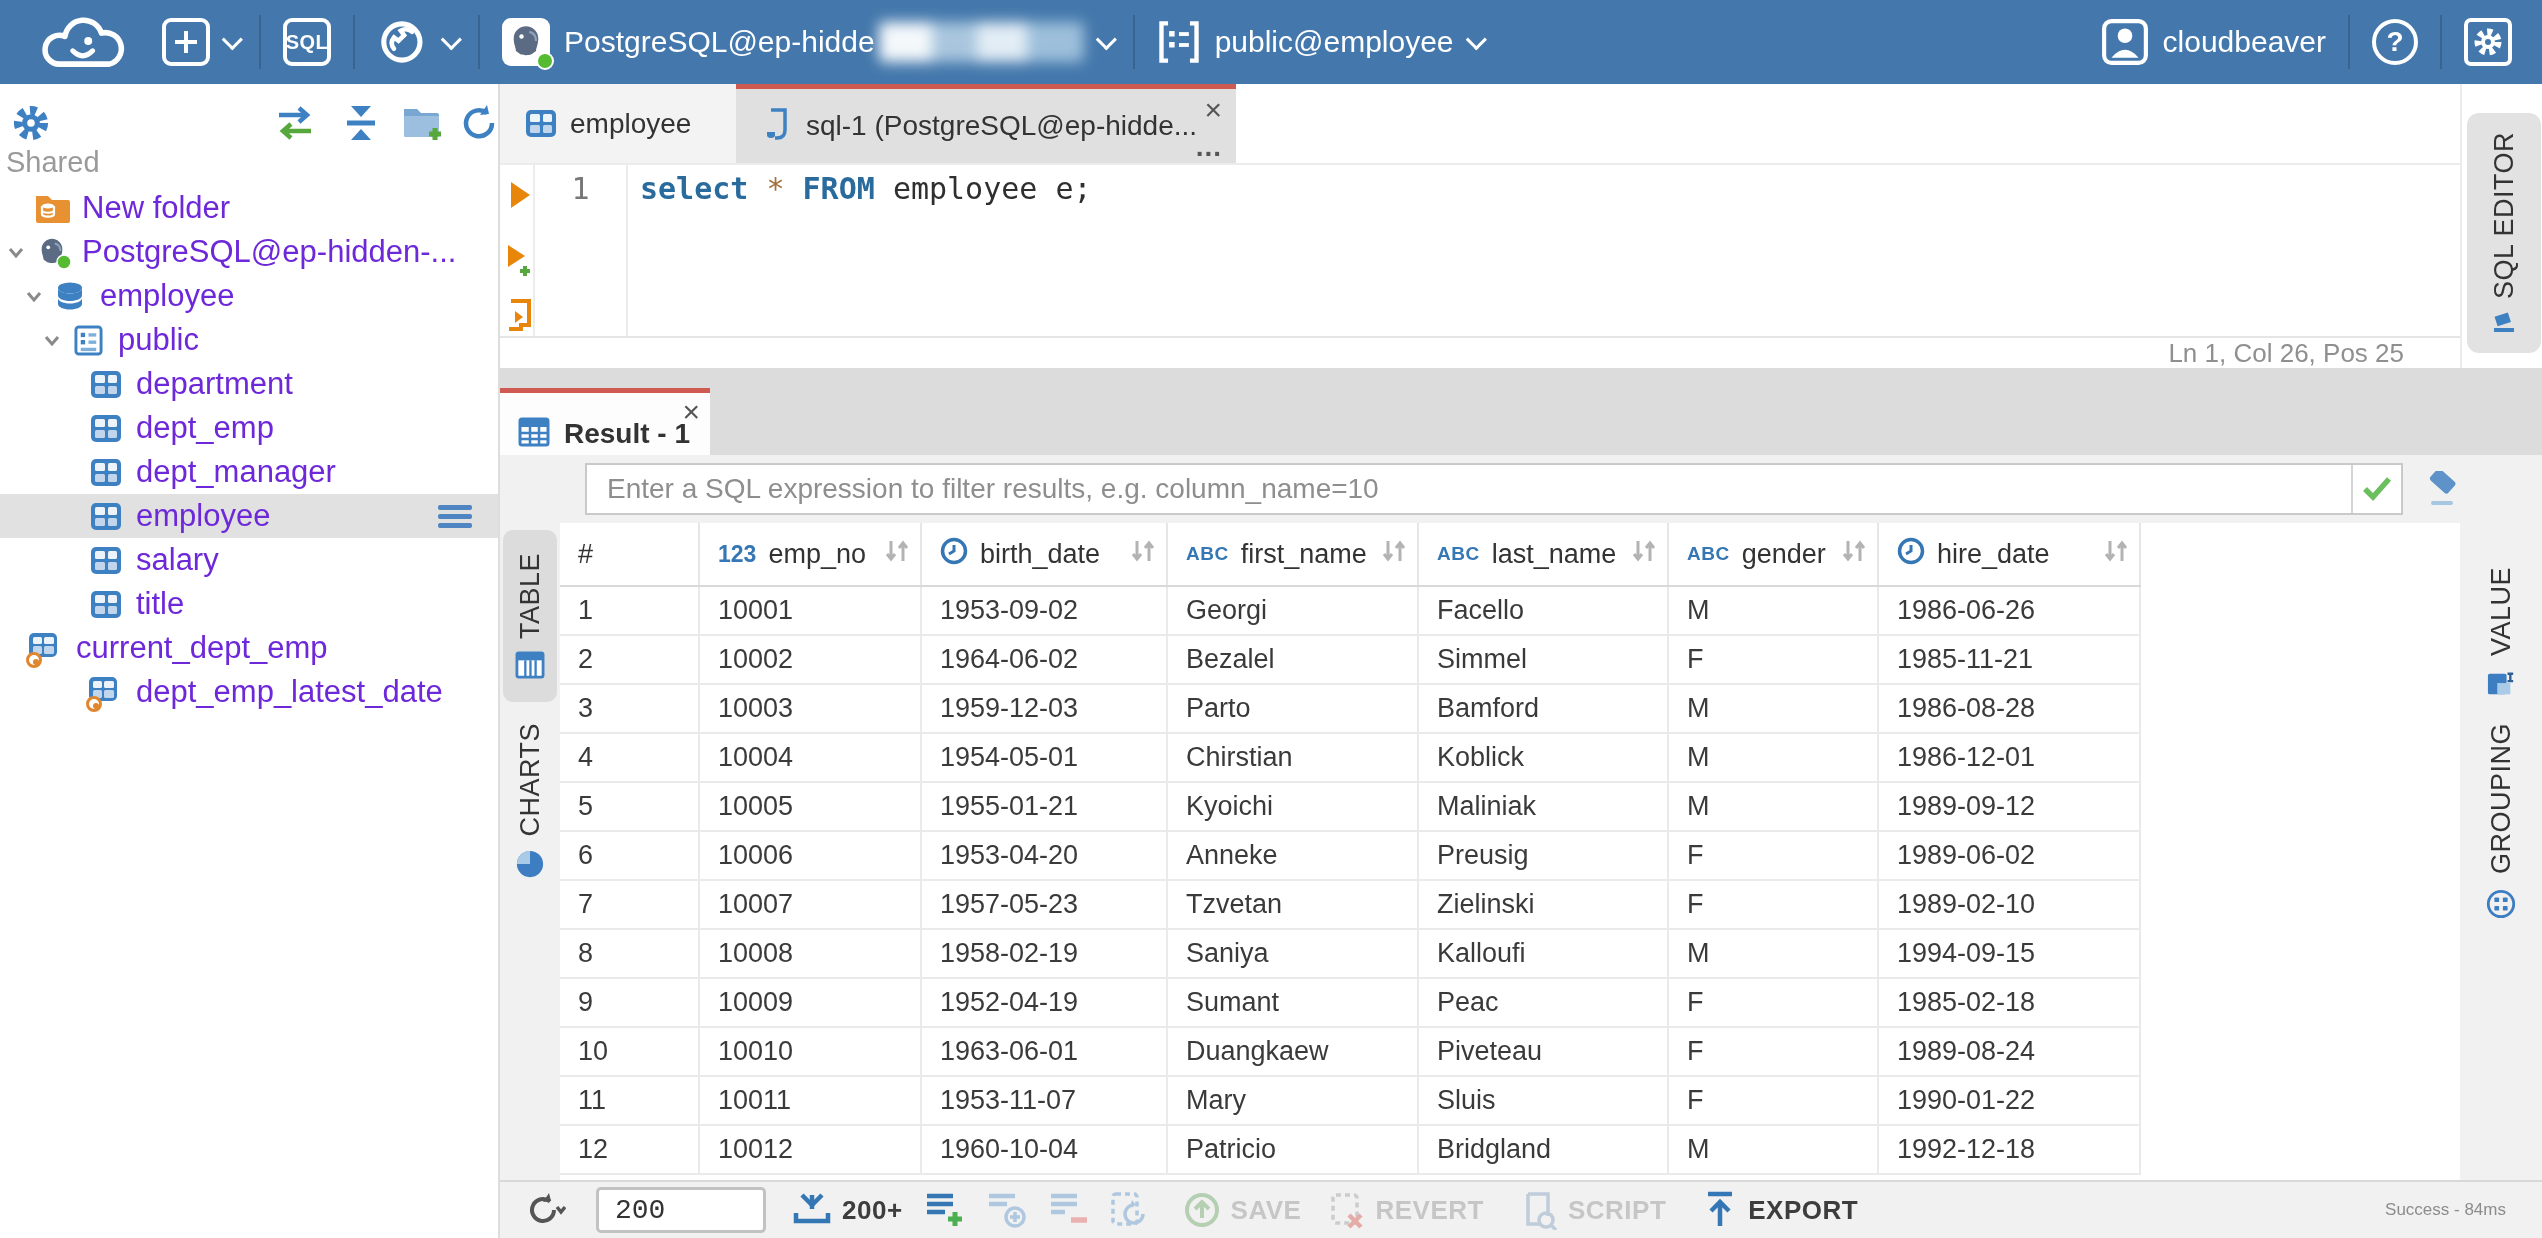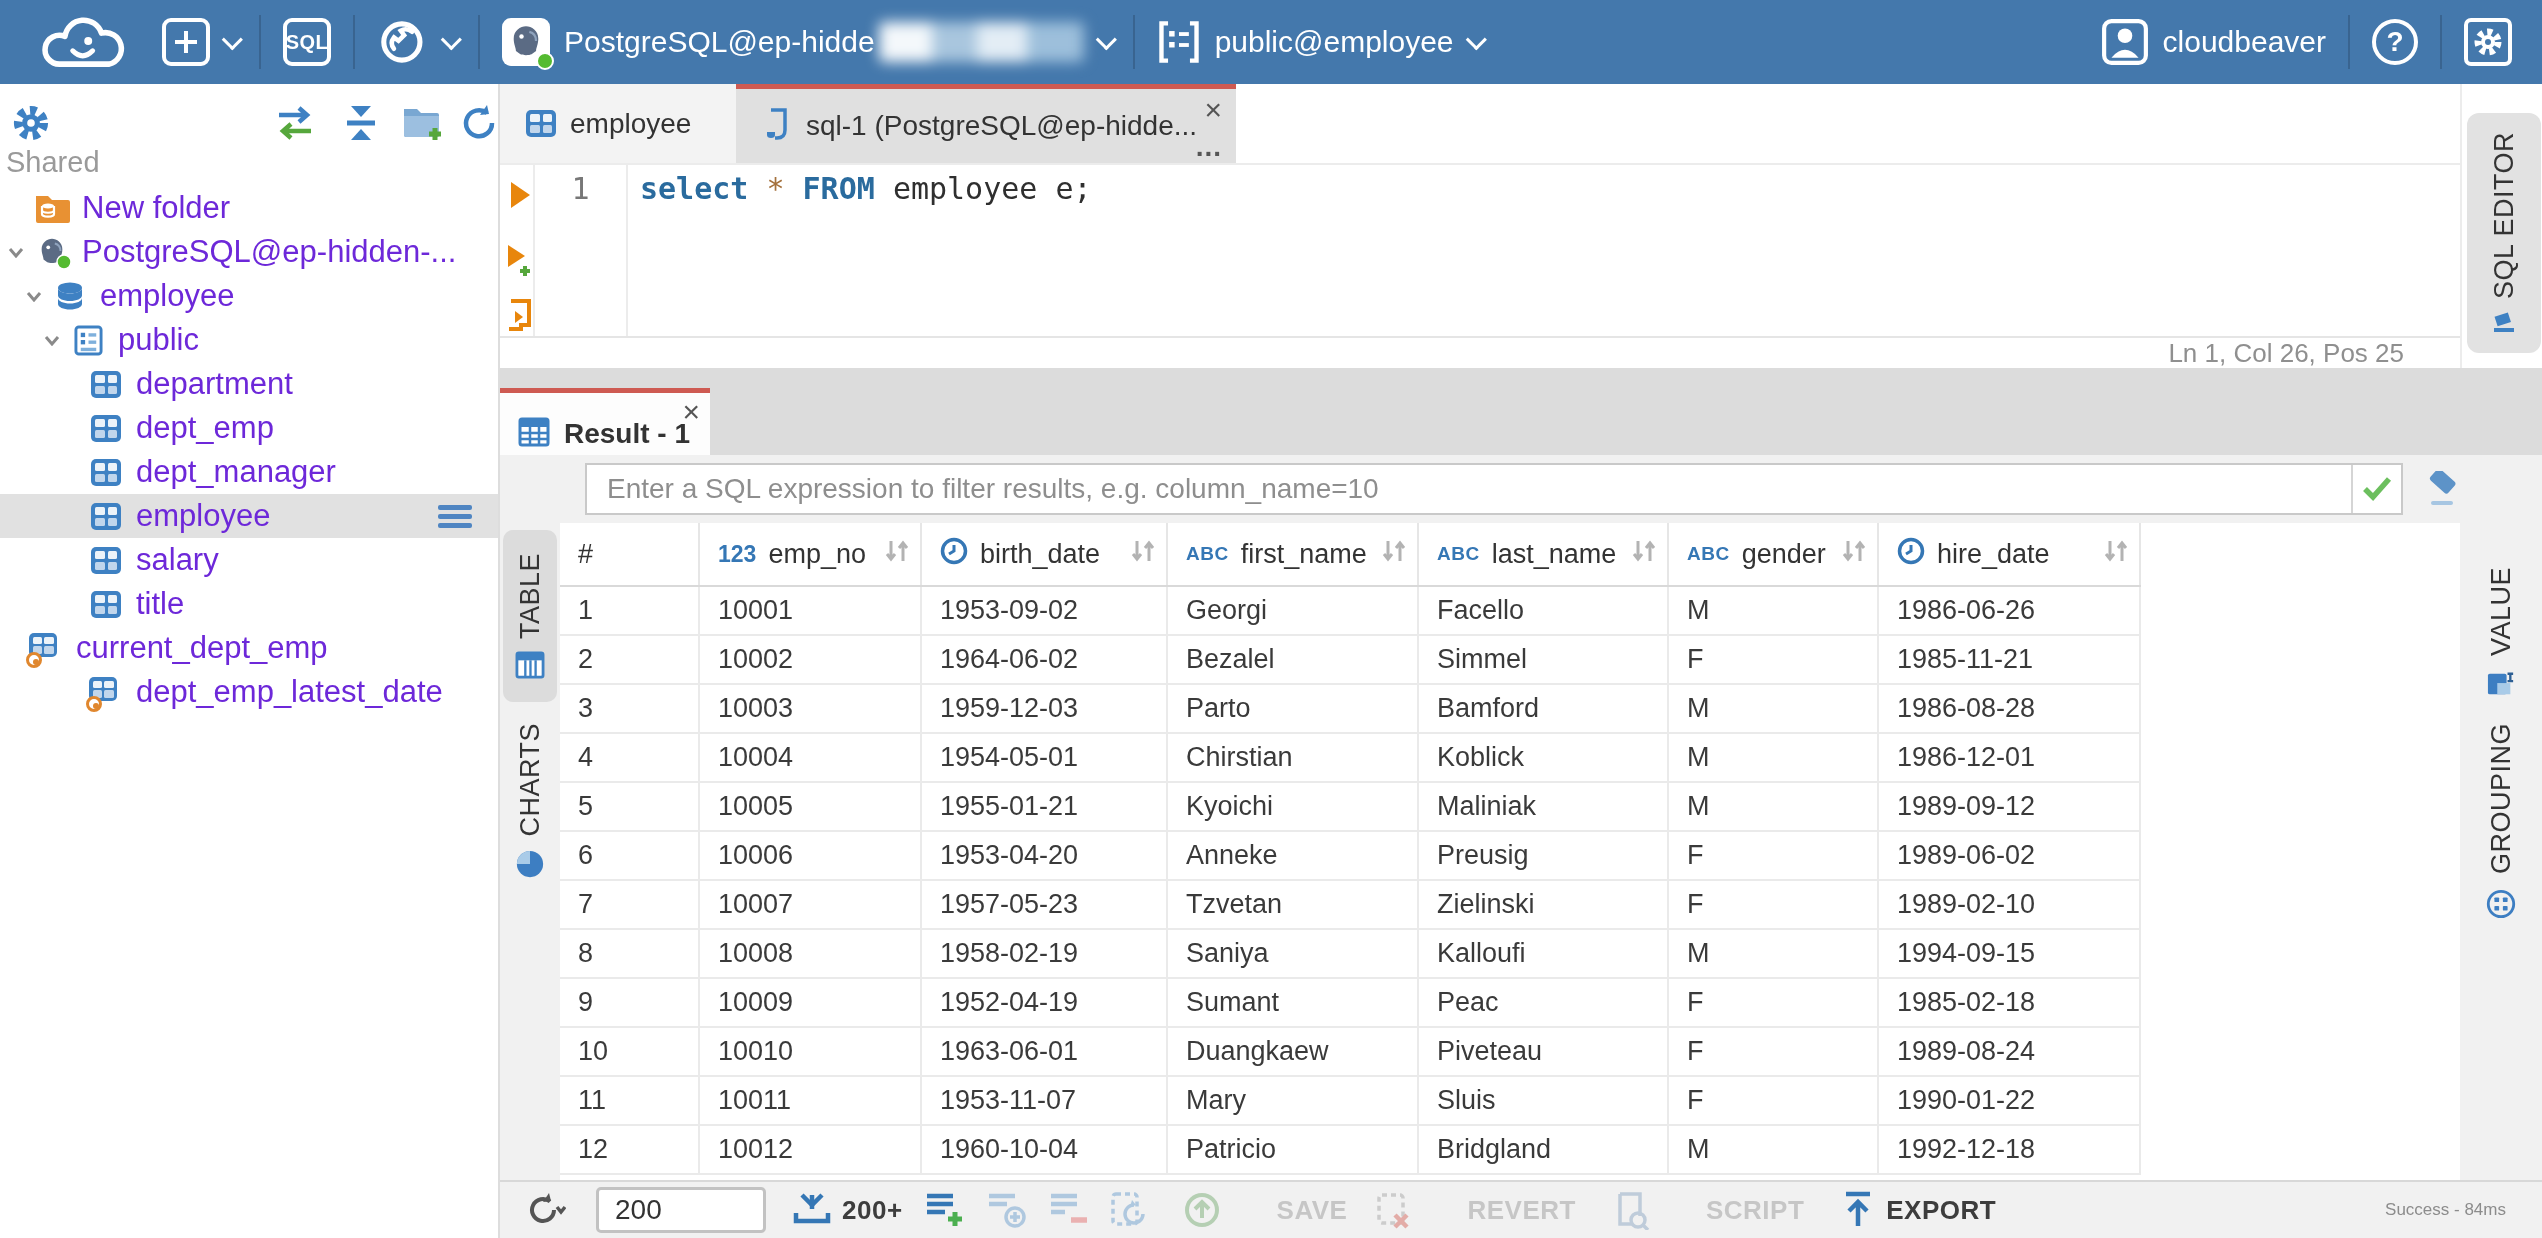--- a/index.html
+++ b/index.html
@@ -98,25 +98,25 @@
   .grow { display:flex; height:49px; }
   .gc { display:flex; align-items:center; padding-left:18px; border-right:2px solid #eaeaea; border-bottom:2px solid #eaeaea; font-size:27px; color:#3a3a3a; overflow:hidden; white-space:nowrap; }
   .c0{width:140px;} .c1{width:222px;} .c2{width:246px;} .c3{width:251px;} .c4{width:250px;} .c5{width:210px;} .c6{width:262px;}
   .hbadge { color:#3577b5; font-weight:bold; font-size:23px; }
   .hbadge-abc { color:#3577b5; font-weight:bold; font-size:19px; letter-spacing:.5px; }
   .sort { margin-left:auto; margin-right:10px; flex:none; }
 
   
   .toolbar { left:500px; top:1180px; width:2042px; height:58px; background:#f1f1f1; border-top:2px solid #d8d8d8; display:flex; align-items:center; }
   .tb-item { display:flex; align-items:center; flex:none; }
-  .limit-input { width:170px; height:46px; background:#fff; border:3px solid #c2c2c2; border-radius:5px; font-size:28px; color:#333; padding:0 16px; font-family:Liberation Sans, sans-serif; outline:none; }
+  .limit-input { width:170px; height:46px; background:#fff; border:3px solid #c2c2c2; border-radius:5px; font-size:28px; color:#333; padding:0 16px; font-family:Liberation Mono, monospace; outline:none; }
   .tb-label { font-size:26px; font-weight:bold; letter-spacing:.5px; margin-left:10px; }
   .lbl-dark { color:#3d3d3d; } .lbl-gray { color:#9d9d9d; }
   .tstatus { margin-left:auto; margin-right:36px; font-size:17px; color:#8c8c8c; }
-  .dis { opacity:.5;gap:46px; }
+  .dis { opacity:.5; }
 </style>
 </head>
 <body>
 
 <div class="root">
 
   <div class="abs topbar">
     <span style="flex:none;display:flex;">
       <svg width="120" height="62" viewBox="0 0 100 56">
           <path d="M26 48 a13 13 0 1 1 5-25 a17 17 0 0 1 33-3 a12 12 0 1 1 7 28 z" fill="none" stroke="#fff" stroke-width="5" stroke-linejoin="round"></path>

